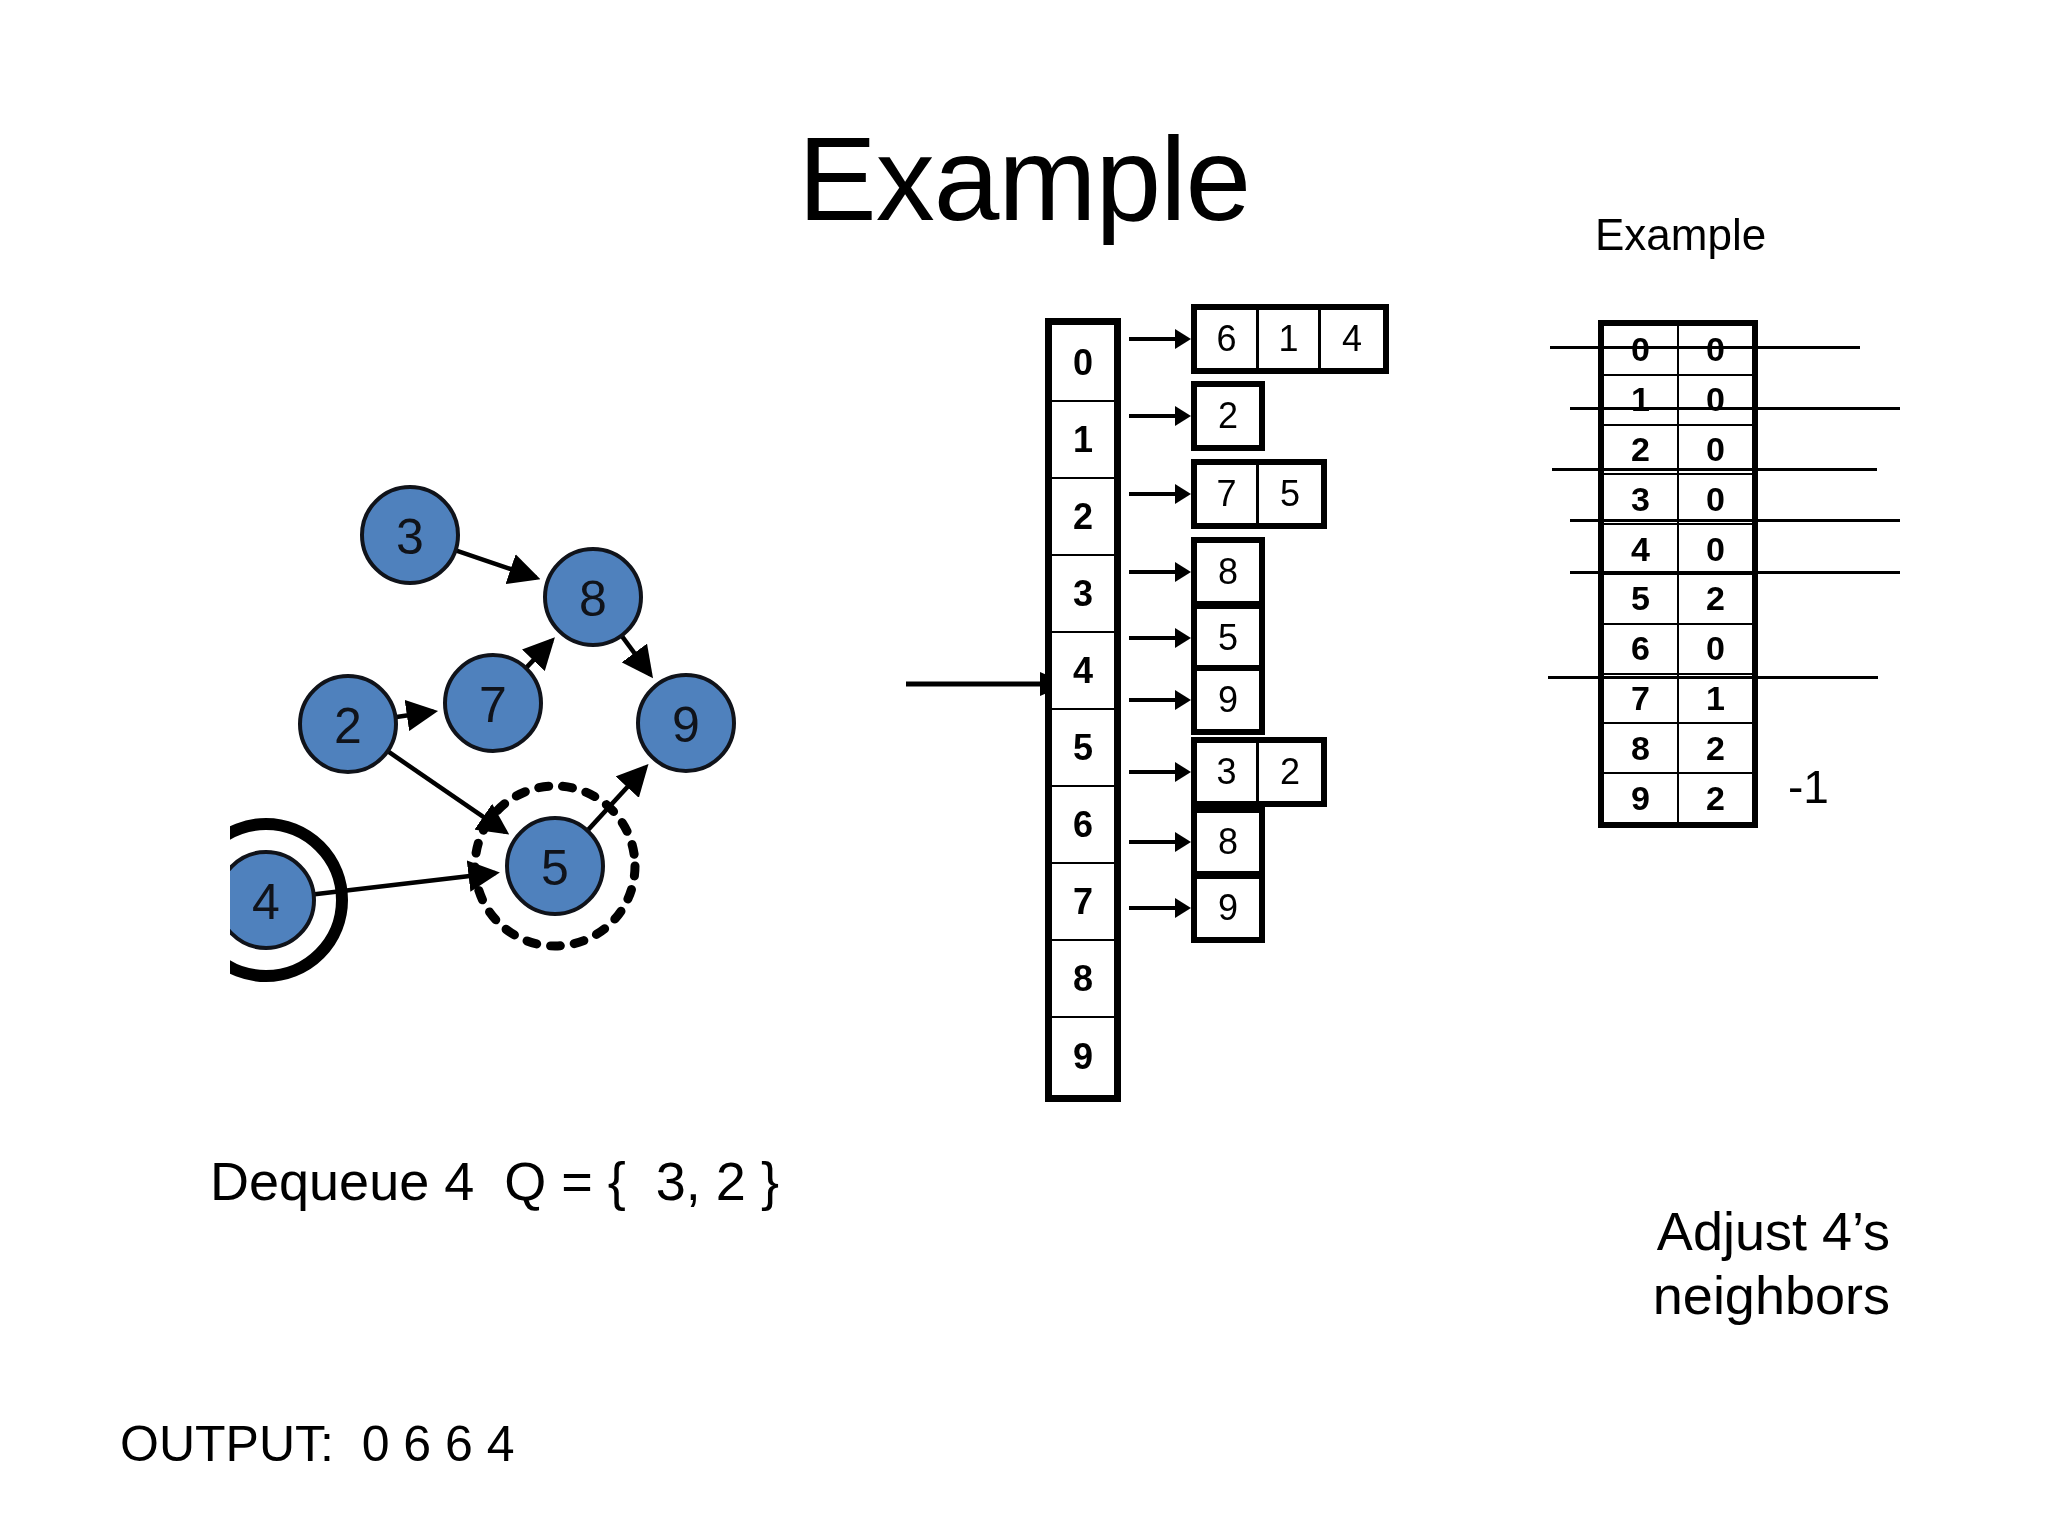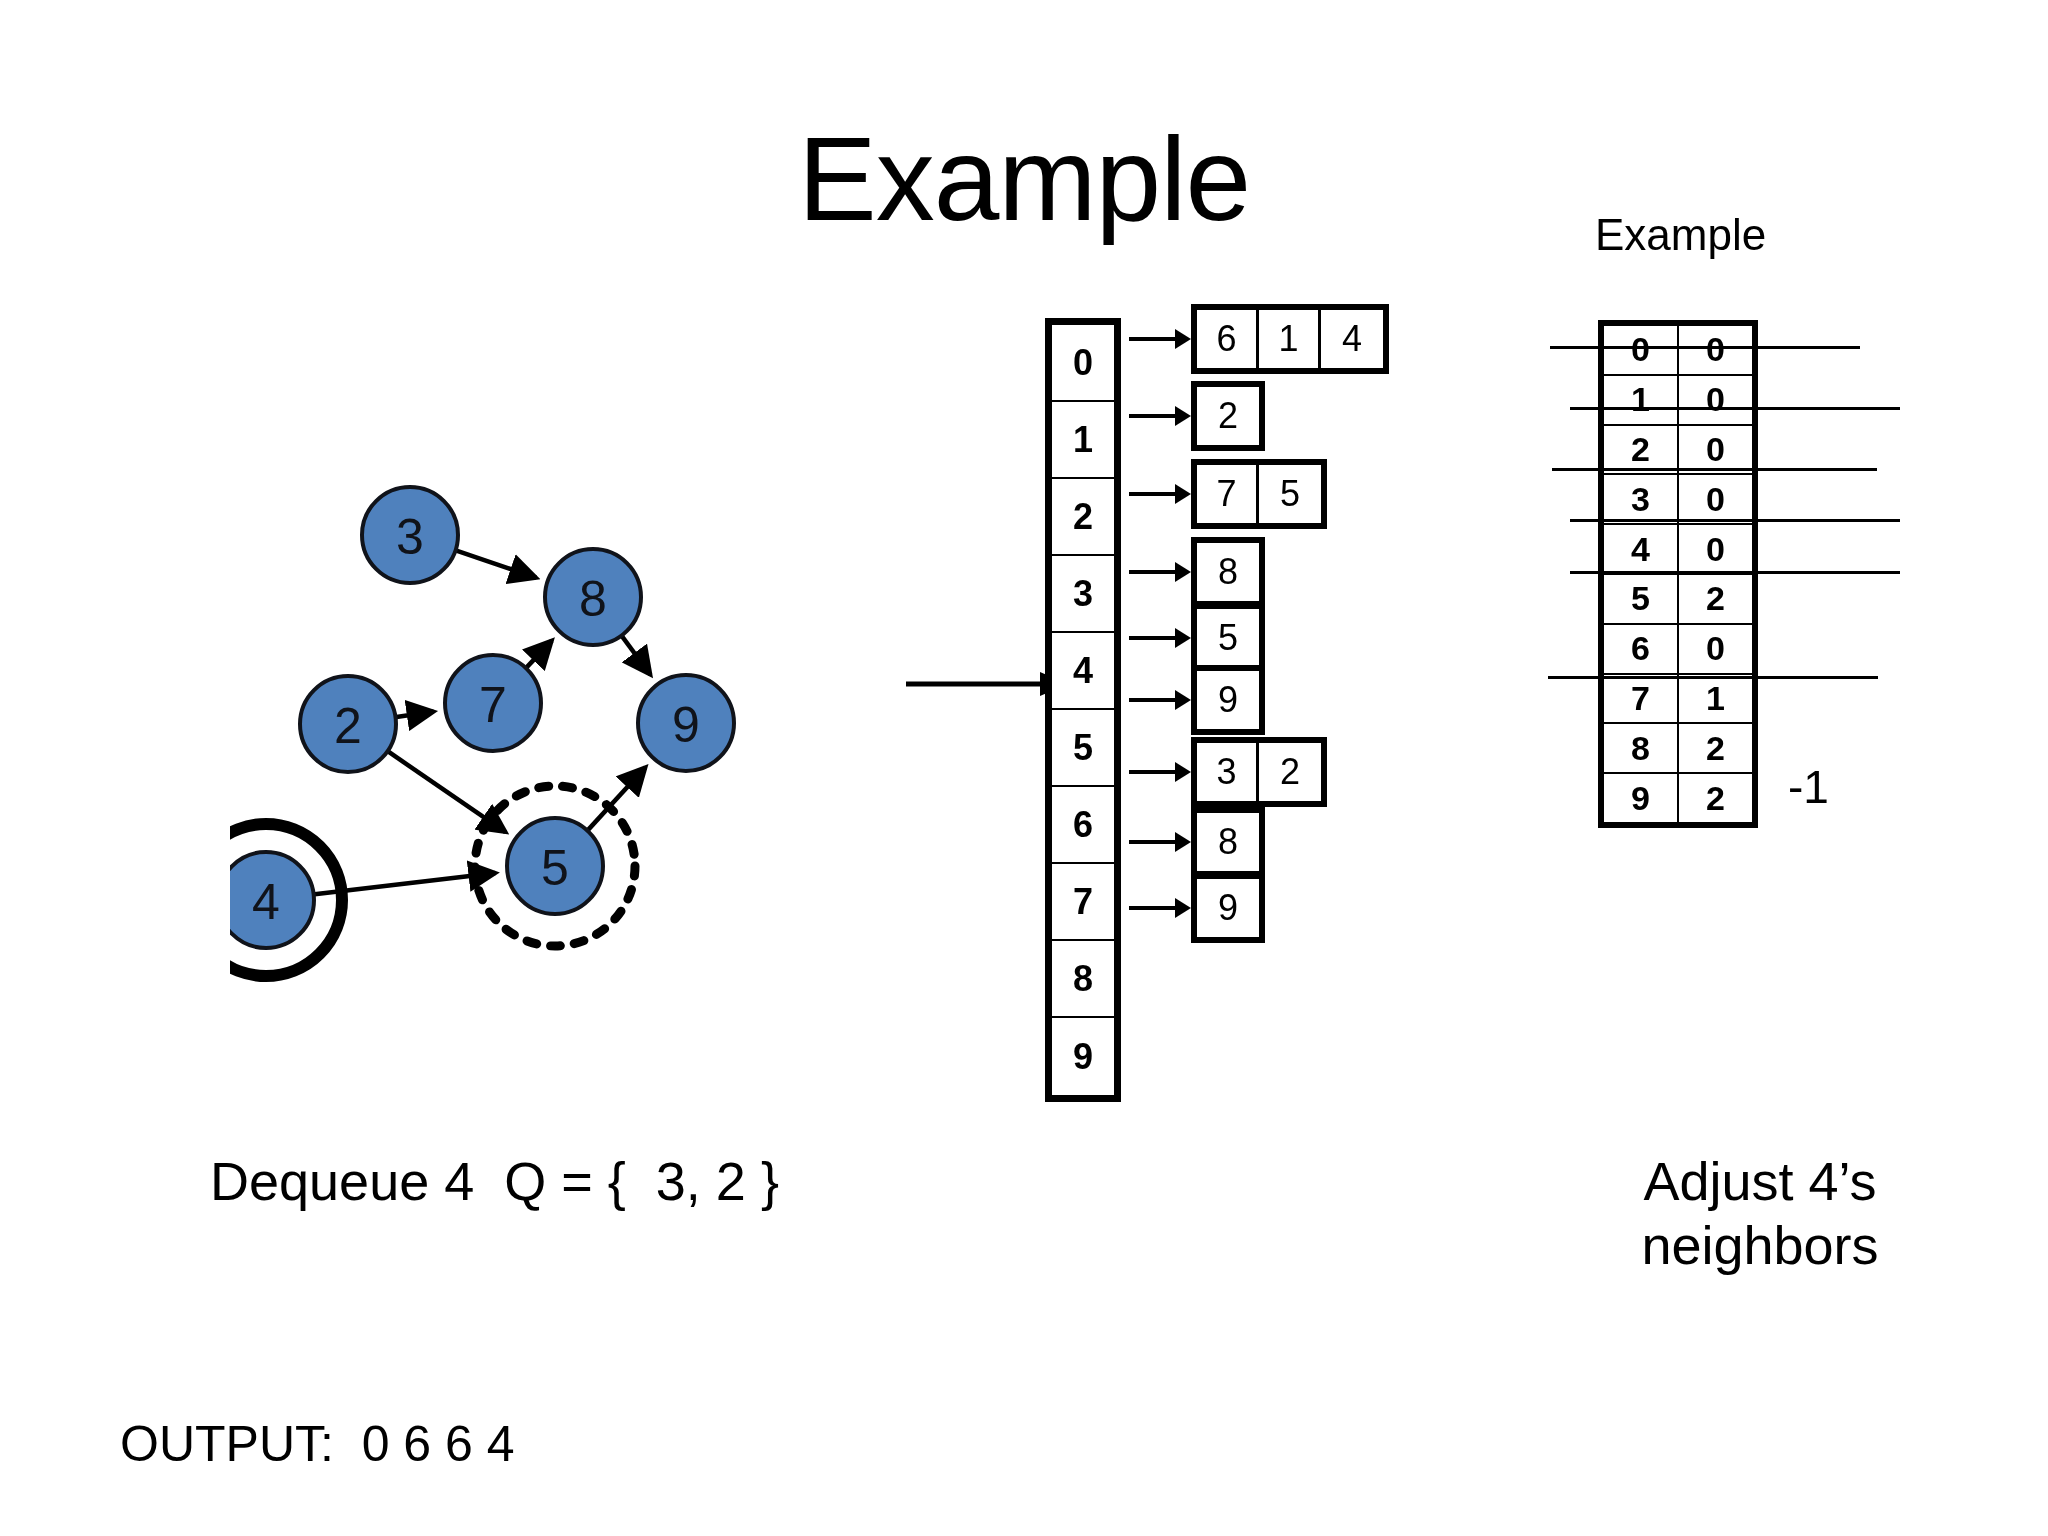--- a/index.html
+++ b/index.html
@@ -187,21 +187,21 @@
 
   
   .caption {
     position: absolute;
     font-size: 54px;
     line-height: 1.18;
     white-space: pre;
   }
   #caption-left-1 { left: 210px; top: 1150px; }
   #caption-left-2 { left: 255px; top: 1208px; }
-  #caption-right  { left: 1630px; top: 1150px; text-align: center; white-space: normal; width: 260px; }
+  #caption-right  { left: 1630px; top: 1200px; text-align: right; white-space: normal; width: 260px; }
   #output-line    { left: 120px; top: 1415px; font-size: 50px; }
 </style>
 </head>
 <body>
 
 <div id="slide">
 
   <div class="slide-title">Example</div>
 
   <svg id="graph-svg" viewBox="0 0 740 640">

